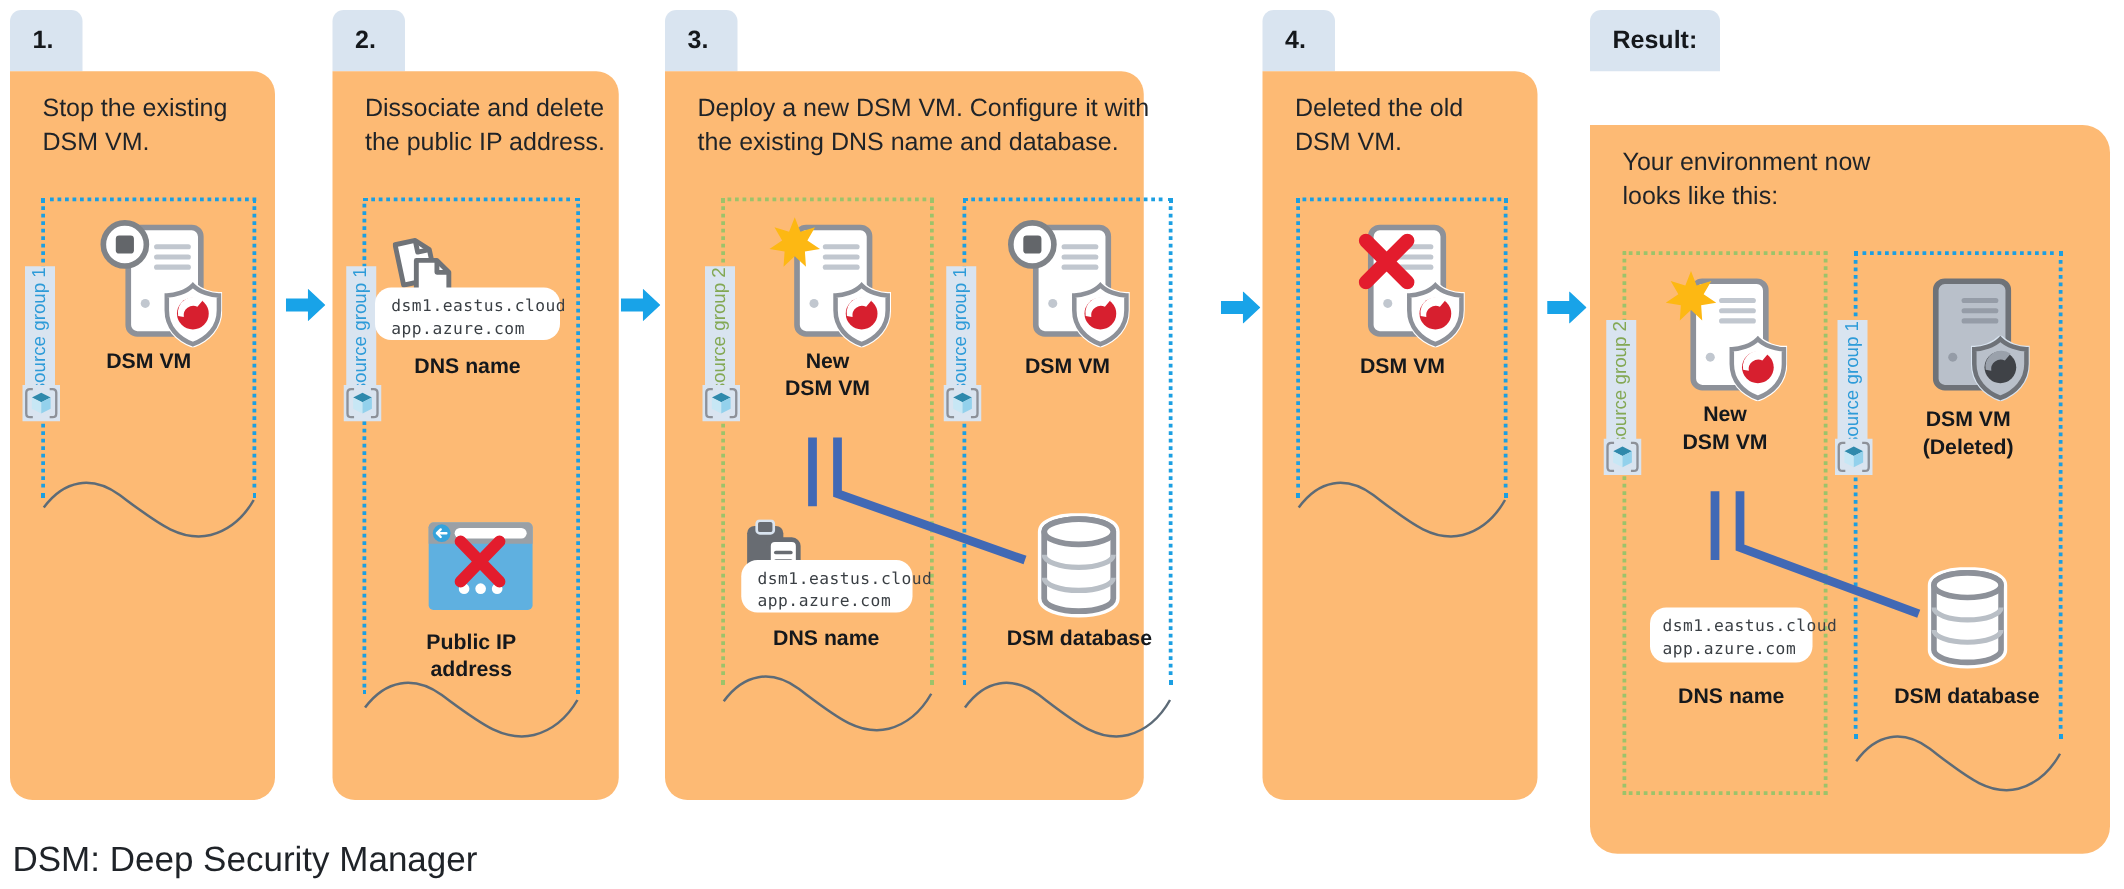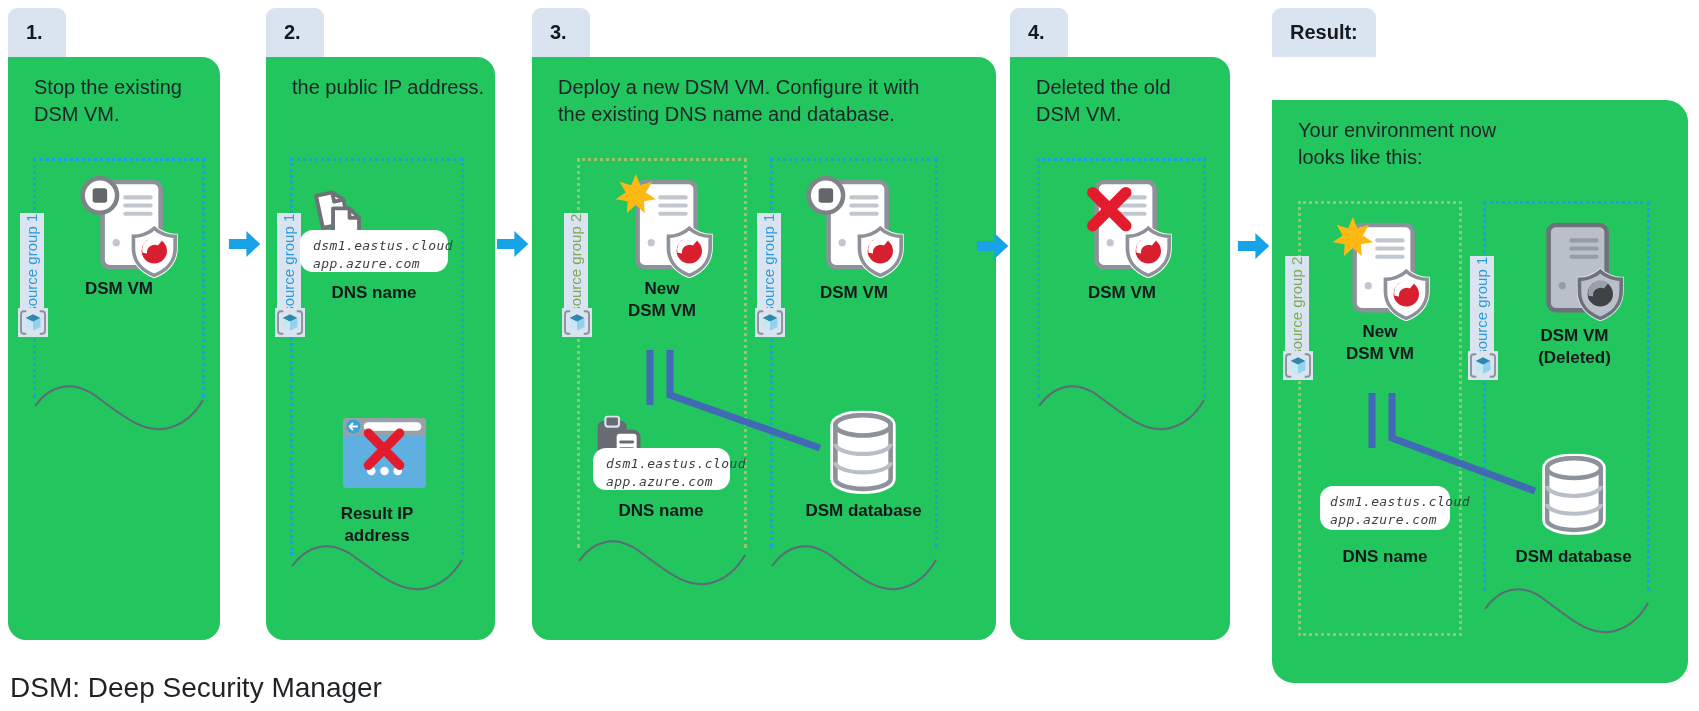--- a/index.html
+++ b/index.html
@@ -2,37 +2,37 @@
 <html><head>
 <meta charset="utf-8">
 <style>
   html,body{margin:0;padding:0;background:#ffffff;}
   body{font-family:"Liberation Sans",sans-serif;color:#1f2328;}
   .canvas{position:relative;width:1699px;height:711px;background:#fff;overflow:hidden;}
 
   .panel{position:absolute;top:8px;}
   .tab{position:relative;height:49px;background:#d9e4f0;border-radius:9px 9px 0 0;
        font-size:20px;font-weight:700;color:#15181c;box-sizing:border-box;padding:13px 0 0 18px;}
-  .pbody{position:relative;height:583px;background:#22c55e;border-radius:0 18px 18px 18px;}
+  .pbody{position:relative;height:583px;background:#fdba74;border-radius:0 18px 18px 18px;}
 
   .title{position:absolute;font-size:20px;line-height:27px;color:#1f2328;}
   .icolabel{position:absolute;font-size:17px;font-weight:700;line-height:22px;
             text-align:center;color:#15181c;}
   .rgbox{position:absolute;box-sizing:border-box;}
   .rgbox.open-blue{border:3px dotted #1b9fe2;border-bottom:none;}
   .rgbox.open-green{border:3px dotted #9cc36a;border-bottom:none;}
   .rgbox.closed-green{border:3px dotted #9cc36a;}
   .rglabel{position:absolute;width:24px;writing-mode:vertical-rl;transform:rotate(180deg);
            font-size:15px;background:#d9e4f0;text-align:center;line-height:24px;}
   .blue-text{color:#2d9bd8;}
   .green-text{color:#83a854;}
   .abs{position:absolute;}
   .cubebg{background:#d9e4f0;}
   .dnsbox{position:absolute;background:#ffffff;border-radius:13px;
-          font-family:"DejaVu Sans Mono",monospace;font-style:italic;font-size:13px;
+          font-family:"DejaVu Sans Mono",monospace;font-size:13px;
           line-height:18px;letter-spacing:.4px;color:#3a3f44;box-sizing:border-box;
           padding:7px 4px 0 13px;}
   .caption{position:absolute;left:10px;top:672px;font-size:28px;color:#1f2328;}
   svg.overlay{pointer-events:none;}
 </style>
 </head>
 <body>
 
 <svg width="0" height="0" style="position:absolute" aria-hidden="true">
   <defs>
@@ -160,20 +160,21 @@
   <svg class="abs" style="left:228px;top:231px;width:33px;height:26px;" viewBox="0 0 34 28">
       <use href="#arrow"></use>
     </svg>
 
   <div class="panel" style="left:266px;width:229px;">
     <div class="tab" style="width:58px;">
       <span>2.</span>
     </div>
     <div class="pbody" style="width:229px;">
       <div class="title" style="left:26px;top:17px;width:200px;">
+        <div>Dissociate and delete</div>
         <div>the public IP address.</div>
       </div>
       <div class="rgbox open-blue" style="left:24px;top:101px;width:174px;height:397px;"></div>
       <svg class="abs" style="left:24px;top:481px;width:174px;height:70px;" viewBox="0 0 170 70" preserveAspectRatio="none">
           <use href="#wave"></use>
         </svg>
       <div class="rglabel blue-text" style="left:11px;top:156px;height:120px;">Resource group 1</div>
       <svg class="abs cubebg" style="left:9px;top:251px;width:30px;height:29px;" viewBox="0 0 40 36">
           <use href="#cube"></use>
         </svg>
@@ -182,35 +183,35 @@
         </svg>
       <div class="dnsbox" style="left:34px;top:173px;width:148px;height:42px;">
         <div>dsm1.eastus.cloud</div>
         <div>app.azure.com</div>
       </div>
       <div class="icolabel" style="left:34px;top:225px;width:148px;">DNS name</div>
       <svg class="abs" style="left:76px;top:360px;width:85px;height:72px;" viewBox="0 0 90 76">
           <use href="#browser-x"></use>
         </svg>
       <div class="icolabel" style="left:41px;top:446px;width:140px;">
-        <div>Result IP</div>
+        <div>Public IP</div>
         <div>address</div>
       </div>
     </div>
   </div>
 
   <svg class="abs" style="left:496px;top:231px;width:33px;height:26px;" viewBox="0 0 34 28">
       <use href="#arrow"></use>
     </svg>
 
   <div class="panel" style="left:532px;width:440px;">
     <div class="tab" style="width:58px;">
       <span>3.</span>
     </div>
-    <div class="pbody" style="width:464px;">
+    <div class="pbody" style="width:383px;">
       <div class="title" style="left:26px;top:17px;width:400px;">
         <div>Deploy a new DSM VM. Configure it with</div>
         <div>the existing DNS name and database.</div>
       </div>
 
       <div class="rgbox open-green" style="left:45px;top:101px;width:170px;height:390px;"></div>
       <svg class="abs" style="left:45px;top:476px;width:170px;height:70px;" viewBox="0 0 170 70" preserveAspectRatio="none">
           <use href="#wave"></use>
         </svg>
       <div class="rglabel green-text" style="left:32px;top:156px;height:120px;">Resource group 2</div>

